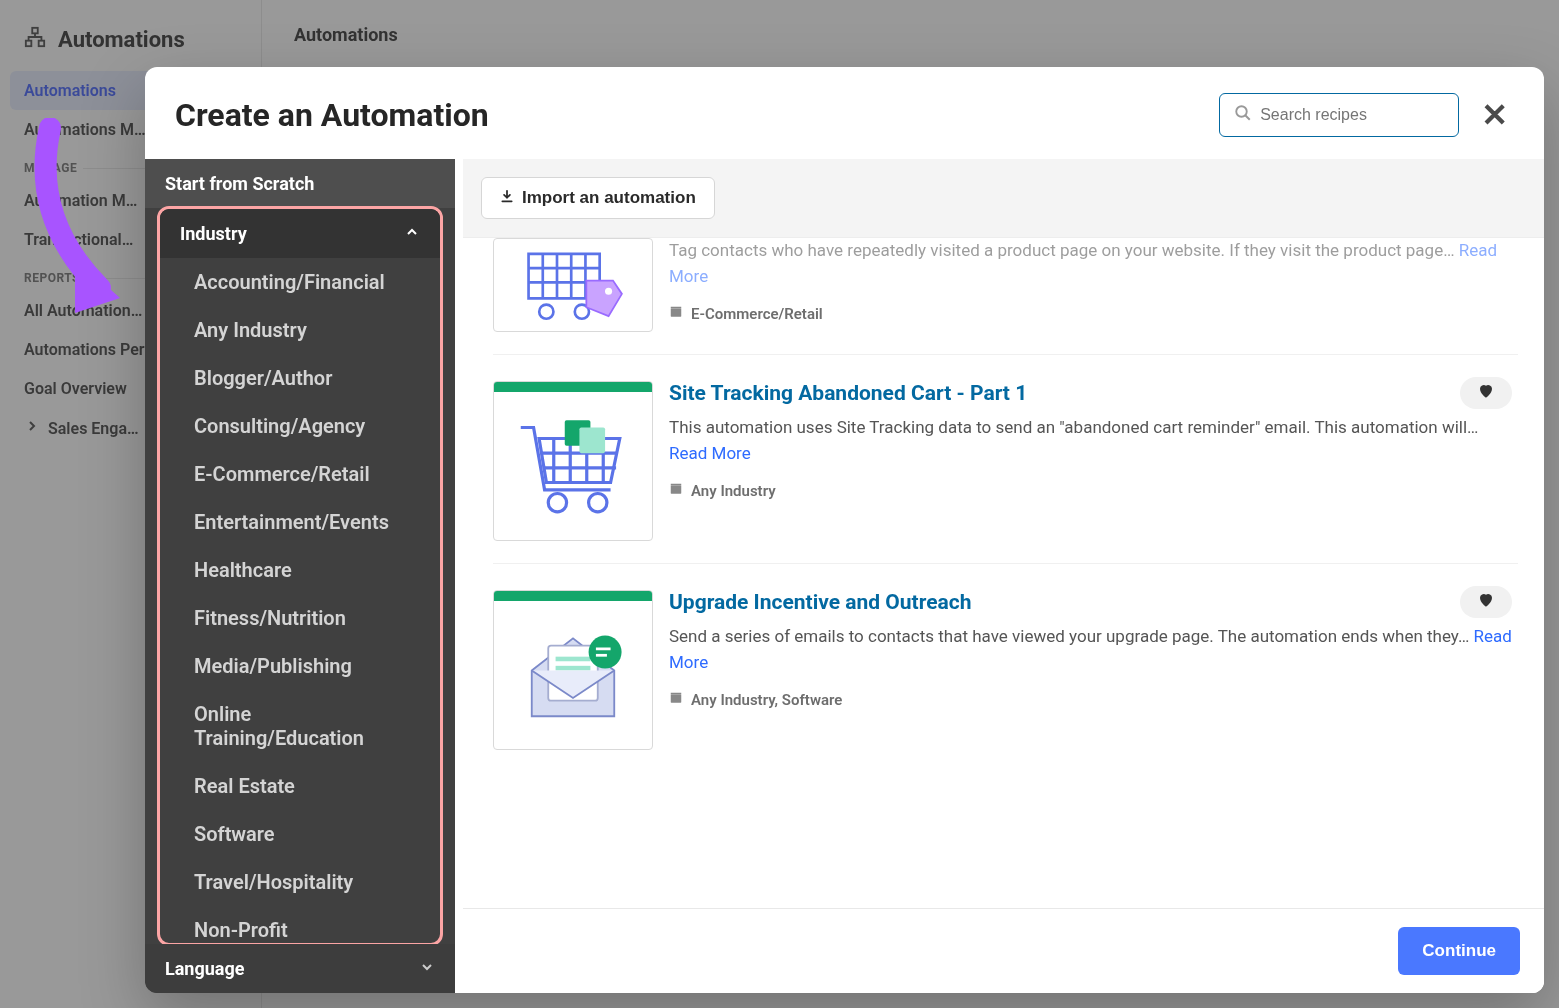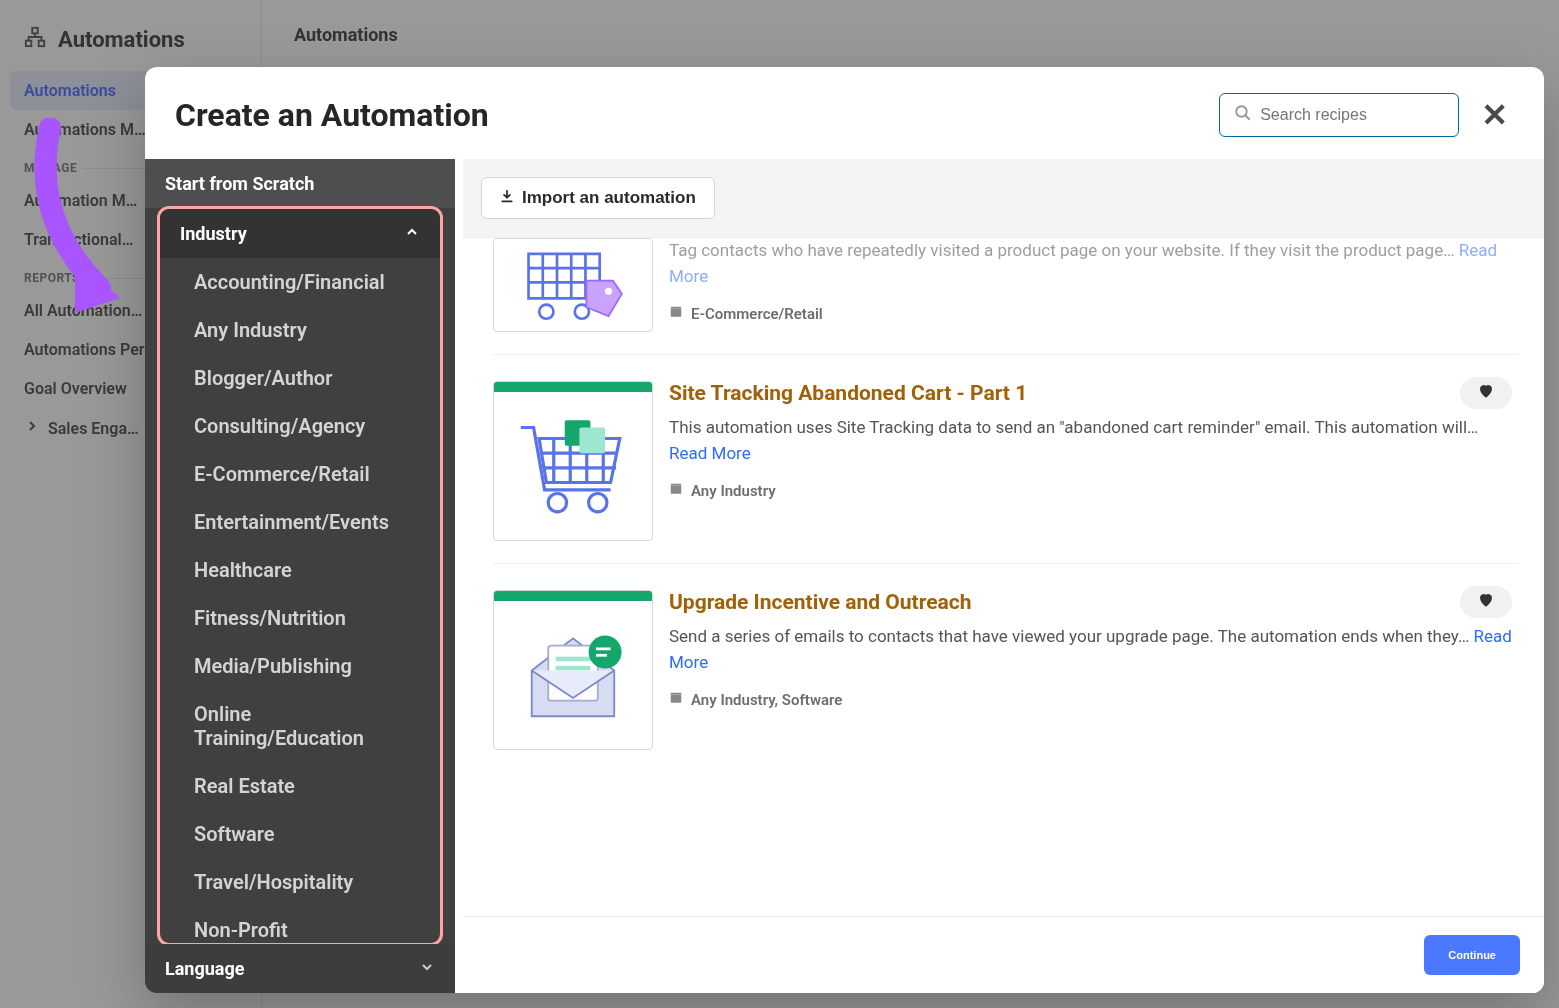--- a/index.html
+++ b/index.html
@@ -42,28 +42,28 @@
 .import-bar { background:#f4f4f4; padding: 18px 18px; border-bottom:1px solid #ededed; }
 .import-btn { display:inline-flex; align-items:center; gap:8px; border:1px solid #d6d6d6; background:#fff; border-radius:6px; padding:10px 18px; font-size:17px; font-weight:700; color:#2a2a2a; cursor:pointer; }
 .recipe-list { flex:1; overflow:auto; padding: 0 26px 10px 30px; }
 .fade-text { color:#4e4e4e; font-size:17px; line-height:1.5; opacity:0.55; }
 .recipe-card { display:flex; gap:16px; padding: 26px 0 22px 0; border-bottom:1px solid #f0f0f0; position:relative; }
 .recipe-card:first-of-type { padding-top: 8px; }
 .recipe-thumb { width:160px; height:160px; border:1px solid #d9d9d9; border-radius:4px; background:#fff; flex-shrink:0; display:flex; flex-direction:column; overflow:hidden; }
 .recipe-thumb .bar { height:10px; width:100%; }
 .recipe-thumb .inner { flex:1; display:flex; align-items:center; justify-content:center; }
 .recipe-body { flex:1; display:flex; flex-direction:column; gap:10px; }
-.recipe-title { font-size:21px; font-weight:700; color:#a16207; }
+.recipe-title { font-size:21px; font-weight:700; color:#0369a1; }
 .recipe-desc { font-size:17px; color:#555; line-height:1.5; }
 .read-more { color:#2e6bff; cursor:pointer; }
 .recipe-meta { display:flex; align-items:center; gap:8px; color:#6e6e6e; font-size:15px; font-weight:600; margin-top:6px; }
 .fav-btn { position:absolute; top:22px; right:6px; background:#f1f1f1; border-radius:999px; width:52px; height:32px; display:flex; align-items:center; justify-content:center; cursor:pointer; }
 
 .modal-footer { border-top:1px solid #e8e8e8; padding:18px 24px; display:flex; justify-content:flex-end; background:#fff; }
-.continue-btn { background:#4a78ff; color:#fff; border:none; border-radius:6px; padding:14px 24px; font-size:11px; font-weight:700; cursor:pointer; }
+.continue-btn { background:#4a78ff; color:#fff; border:none; border-radius:6px; padding:14px 24px; font-size:17px; font-weight:700; cursor:pointer; }
 
 
 .arrow-svg { position:absolute; left:20px; top:118px; width:140px; height:200px; z-index:10; pointer-events:none; }
 
 .chevron { width:16px; height:16px; }
 </style>
 </head>
 <body>
 
 <div class="app">

